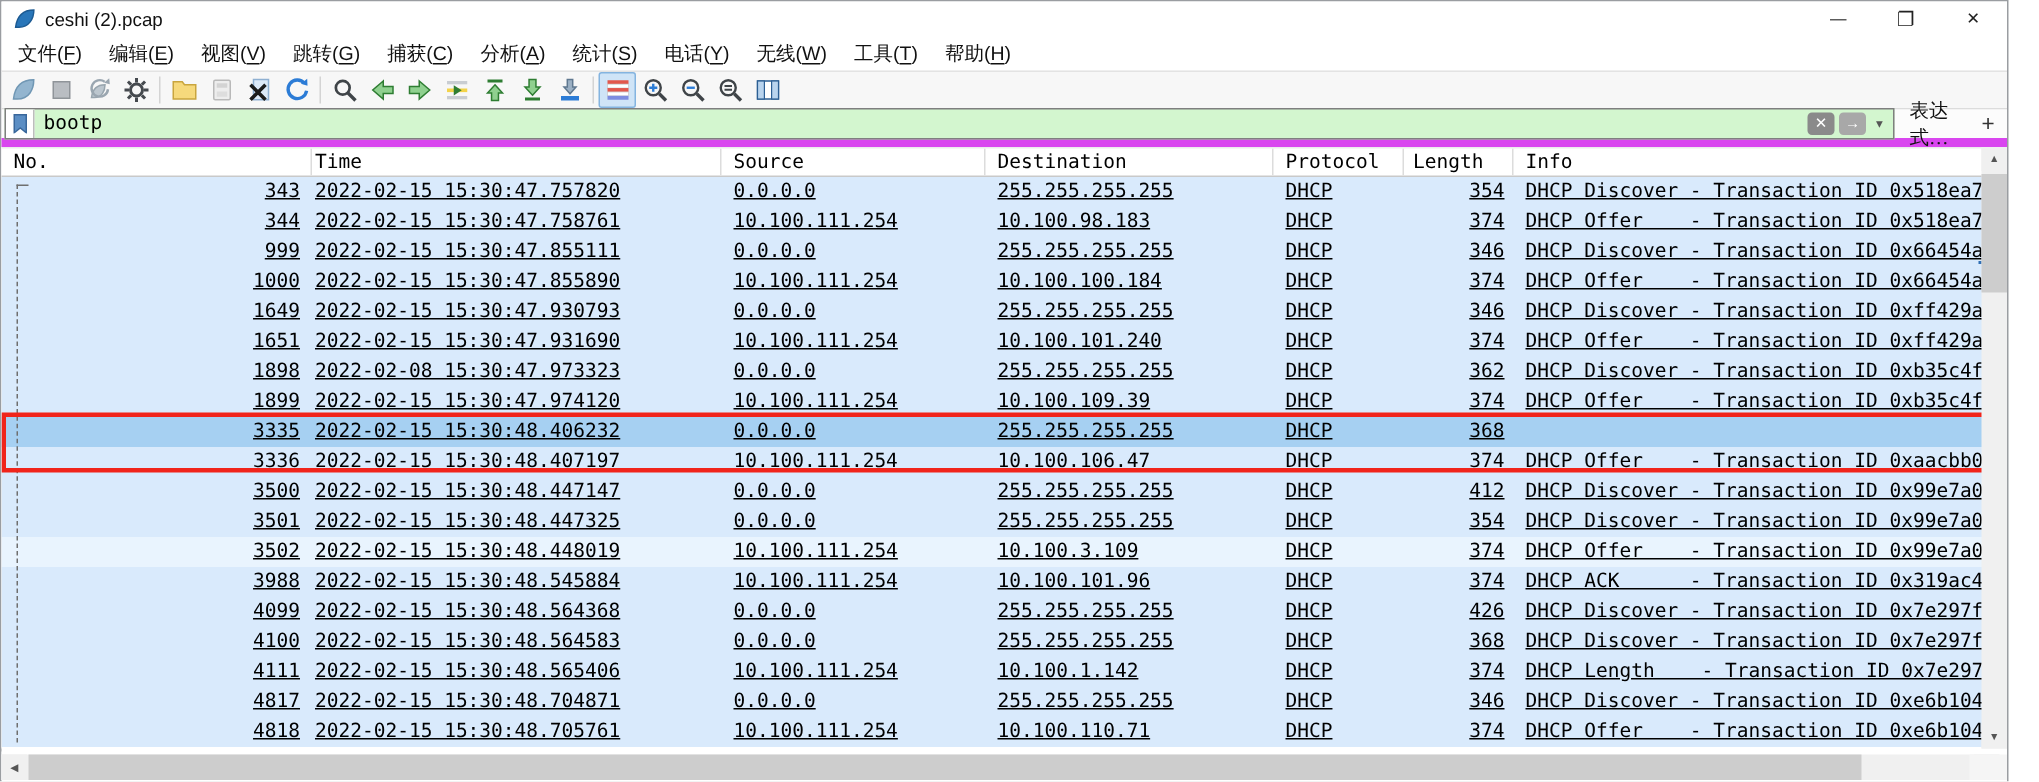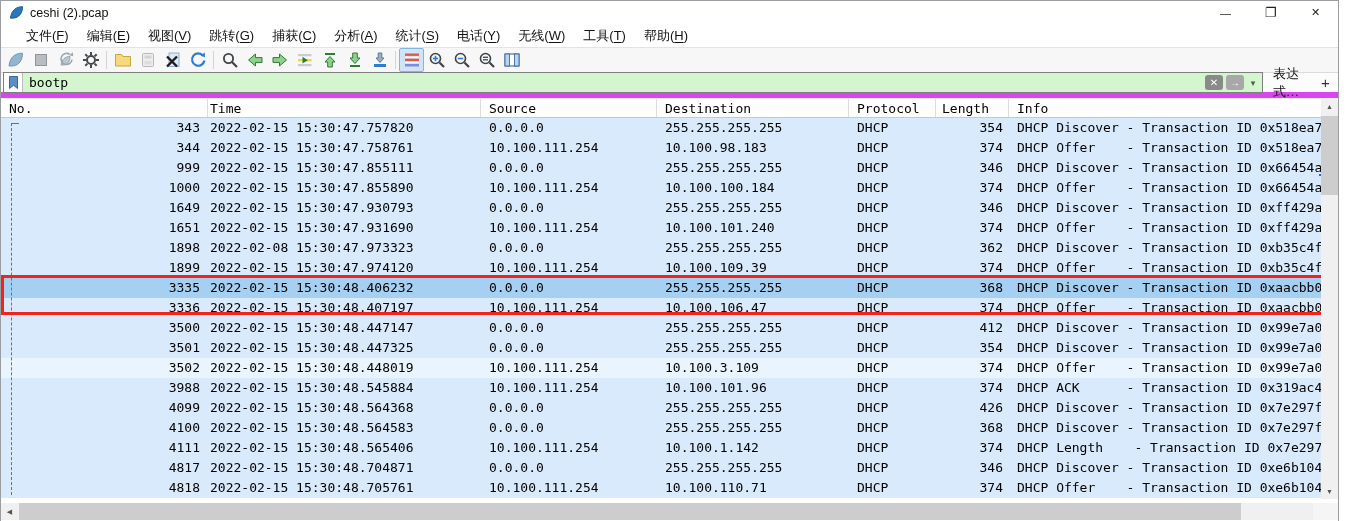--- a/index.html
+++ b/index.html
@@ -16,21 +16,21 @@
   .titlebar { height:23px; display:flex; align-items:center; background:#fff; flex:none; }
   .app-icon { margin:0 6px 0 8px; display:flex; }
   .title-text { font-size:12.5px; color:#111; }
   .winbtns { margin-left:auto; display:flex; height:23px; }
   .winbtn { width:45px; height:23px; display:flex; align-items:center; justify-content:center;
             font-size:11px; color:#222; cursor:default; }
   .winbtn.restore { font-size:13px; }
 
   
   .menubar { height:23px; display:flex; align-items:center; background:#fff;
-             font-size:13px; color:#111; padding-left:16px; flex:none; }
+             font-size:13px; color:#111; padding-left:2px; flex:none; }
   .menu-item { padding:3px 9px; }
   .menu-item u { text-underline-offset:2px; }
 
   
   .toolbar { height:26px; background:#f7f7f7; border-top:1px solid #e3e3e3;
              border-bottom:1px solid #dcdcdc; display:flex; align-items:center;
              padding-left:2px; flex:none; }
   .tbtn { width:25px; height:24px; display:flex; align-items:center; justify-content:center;
           border:1px solid transparent; border-radius:2px; }
   .tbtn.active { background:#cfe4f7; border-color:#84b4e0; }
@@ -58,21 +58,21 @@
 
   
   .main { position:relative; flex:none; height:401px; background:#fff; }
   .pheader { display:flex; height:20px; width:1332px; background:#fff;
              border-top:1px solid #ececec; border-bottom:1px solid #c9c9c9;
              font-family:"DejaVu Sans Mono","Liberation Mono",monospace; font-size:13px;
              line-height:19px; color:#000; overflow:hidden; }
   .hcell { border-right:1px solid #dcdcdc; padding-left:8px; flex:none;
            white-space:pre; overflow:hidden; }
   .rows { width:1332px; height:380px; overflow:hidden; position:relative;
-          font-family:"DejaVu Sans Mono","Liberation Mono",monospace; font-size:13px; }
+          font-family:"DejaVu Sans Mono","Liberation Mono",monospace; font-size:13px;text-decoration:underline; }
   .prow { display:flex; height:20px; line-height:20px; background:var(--row-normal);
           color:#000; white-space:pre; }
   .prow.selected { background:var(--row-selected); }
   .prow.light { background:var(--row-light); }
   .pcell { flex:none; overflow:hidden; white-space:pre; }
   .c0 { width:207px; text-align:right; padding-right:8px; }
   .c1 { width:273px; padding-left:2px; }
   .c2 { width:176px; padding-left:8px; }
   .c3 { width:192px; padding-left:8px; }
   .c4 { width:87px;  padding-left:8px; }
@@ -313,21 +313,21 @@
       <span class="gutter-line"></span>
       <div class="redbox"></div>
     <div class="prow"><span class="pcell c0">343</span><span class="pcell c1">2022-02-15 15:30:47.757820</span><span class="pcell c2">0.0.0.0</span><span class="pcell c3">255.255.255.255</span><span class="pcell c4">DHCP</span><span class="pcell c5">354</span><span class="pcell c6">DHCP Discover - Transaction ID 0x518ea7</span></div>
         <div class="prow"><span class="pcell c0">344</span><span class="pcell c1">2022-02-15 15:30:47.758761</span><span class="pcell c2">10.100.111.254</span><span class="pcell c3">10.100.98.183</span><span class="pcell c4">DHCP</span><span class="pcell c5">374</span><span class="pcell c6">DHCP Offer    - Transaction ID 0x518ea7</span></div>
         <div class="prow"><span class="pcell c0">999</span><span class="pcell c1">2022-02-15 15:30:47.855111</span><span class="pcell c2">0.0.0.0</span><span class="pcell c3">255.255.255.255</span><span class="pcell c4">DHCP</span><span class="pcell c5">346</span><span class="pcell c6">DHCP Discover - Transaction ID 0x66454a</span></div>
         <div class="prow"><span class="pcell c0">1000</span><span class="pcell c1">2022-02-15 15:30:47.855890</span><span class="pcell c2">10.100.111.254</span><span class="pcell c3">10.100.100.184</span><span class="pcell c4">DHCP</span><span class="pcell c5">374</span><span class="pcell c6">DHCP Offer    - Transaction ID 0x66454a</span></div>
         <div class="prow"><span class="pcell c0">1649</span><span class="pcell c1">2022-02-15 15:30:47.930793</span><span class="pcell c2">0.0.0.0</span><span class="pcell c3">255.255.255.255</span><span class="pcell c4">DHCP</span><span class="pcell c5">346</span><span class="pcell c6">DHCP Discover - Transaction ID 0xff429a</span></div>
         <div class="prow"><span class="pcell c0">1651</span><span class="pcell c1">2022-02-15 15:30:47.931690</span><span class="pcell c2">10.100.111.254</span><span class="pcell c3">10.100.101.240</span><span class="pcell c4">DHCP</span><span class="pcell c5">374</span><span class="pcell c6">DHCP Offer    - Transaction ID 0xff429a</span></div>
         <div class="prow"><span class="pcell c0">1898</span><span class="pcell c1">2022-02-08 15:30:47.973323</span><span class="pcell c2">0.0.0.0</span><span class="pcell c3">255.255.255.255</span><span class="pcell c4">DHCP</span><span class="pcell c5">362</span><span class="pcell c6">DHCP Discover - Transaction ID 0xb35c4f</span></div>
         <div class="prow"><span class="pcell c0">1899</span><span class="pcell c1">2022-02-15 15:30:47.974120</span><span class="pcell c2">10.100.111.254</span><span class="pcell c3">10.100.109.39</span><span class="pcell c4">DHCP</span><span class="pcell c5">374</span><span class="pcell c6">DHCP Offer    - Transaction ID 0xb35c4f</span></div>
-        <div class="prow selected"><span class="pcell c0">3335</span><span class="pcell c1">2022-02-15 15:30:48.406232</span><span class="pcell c2">0.0.0.0</span><span class="pcell c3">255.255.255.255</span><span class="pcell c4">DHCP</span><span class="pcell c5">368</span><span class="pcell c6">DHCP Discover - Transaction ID 0xaacbb0</span></div>
+        <div class="prow selected"><span class="pcell c0">3335</span><span class="pcell c1">2022-02-15 15:30:48.406232</span><span class="pcell c2">0.0.0.0</span><span class="pcell c3">255.255.255.255</span><span class="pcell c4">DHCP</span><span class="pcell c5">368</span></div>
         <div class="prow"><span class="pcell c0">3336</span><span class="pcell c1">2022-02-15 15:30:48.407197</span><span class="pcell c2">10.100.111.254</span><span class="pcell c3">10.100.106.47</span><span class="pcell c4">DHCP</span><span class="pcell c5">374</span><span class="pcell c6">DHCP Offer    - Transaction ID 0xaacbb0</span></div>
         <div class="prow"><span class="pcell c0">3500</span><span class="pcell c1">2022-02-15 15:30:48.447147</span><span class="pcell c2">0.0.0.0</span><span class="pcell c3">255.255.255.255</span><span class="pcell c4">DHCP</span><span class="pcell c5">412</span><span class="pcell c6">DHCP Discover - Transaction ID 0x99e7a0</span></div>
         <div class="prow"><span class="pcell c0">3501</span><span class="pcell c1">2022-02-15 15:30:48.447325</span><span class="pcell c2">0.0.0.0</span><span class="pcell c3">255.255.255.255</span><span class="pcell c4">DHCP</span><span class="pcell c5">354</span><span class="pcell c6">DHCP Discover - Transaction ID 0x99e7a0</span></div>
         <div class="prow light"><span class="pcell c0">3502</span><span class="pcell c1">2022-02-15 15:30:48.448019</span><span class="pcell c2">10.100.111.254</span><span class="pcell c3">10.100.3.109</span><span class="pcell c4">DHCP</span><span class="pcell c5">374</span><span class="pcell c6">DHCP Offer    - Transaction ID 0x99e7a0</span></div>
         <div class="prow"><span class="pcell c0">3988</span><span class="pcell c1">2022-02-15 15:30:48.545884</span><span class="pcell c2">10.100.111.254</span><span class="pcell c3">10.100.101.96</span><span class="pcell c4">DHCP</span><span class="pcell c5">374</span><span class="pcell c6">DHCP ACK      - Transaction ID 0x319ac4</span></div>
         <div class="prow"><span class="pcell c0">4099</span><span class="pcell c1">2022-02-15 15:30:48.564368</span><span class="pcell c2">0.0.0.0</span><span class="pcell c3">255.255.255.255</span><span class="pcell c4">DHCP</span><span class="pcell c5">426</span><span class="pcell c6">DHCP Discover - Transaction ID 0x7e297f</span></div>
         <div class="prow"><span class="pcell c0">4100</span><span class="pcell c1">2022-02-15 15:30:48.564583</span><span class="pcell c2">0.0.0.0</span><span class="pcell c3">255.255.255.255</span><span class="pcell c4">DHCP</span><span class="pcell c5">368</span><span class="pcell c6">DHCP Discover - Transaction ID 0x7e297f</span></div>
         <div class="prow"><span class="pcell c0">4111</span><span class="pcell c1">2022-02-15 15:30:48.565406</span><span class="pcell c2">10.100.111.254</span><span class="pcell c3">10.100.1.142</span><span class="pcell c4">DHCP</span><span class="pcell c5">374</span><span class="pcell c6">DHCP Length    - Transaction ID 0x7e297f</span></div>
         <div class="prow"><span class="pcell c0">4817</span><span class="pcell c1">2022-02-15 15:30:48.704871</span><span class="pcell c2">0.0.0.0</span><span class="pcell c3">255.255.255.255</span><span class="pcell c4">DHCP</span><span class="pcell c5">346</span><span class="pcell c6">DHCP Discover - Transaction ID 0xe6b104</span></div>
         <div class="prow"><span class="pcell c0">4818</span><span class="pcell c1">2022-02-15 15:30:48.705761</span><span class="pcell c2">10.100.111.254</span><span class="pcell c3">10.100.110.71</span><span class="pcell c4">DHCP</span><span class="pcell c5">374</span><span class="pcell c6">DHCP Offer    - Transaction ID 0xe6b104</span></div>

